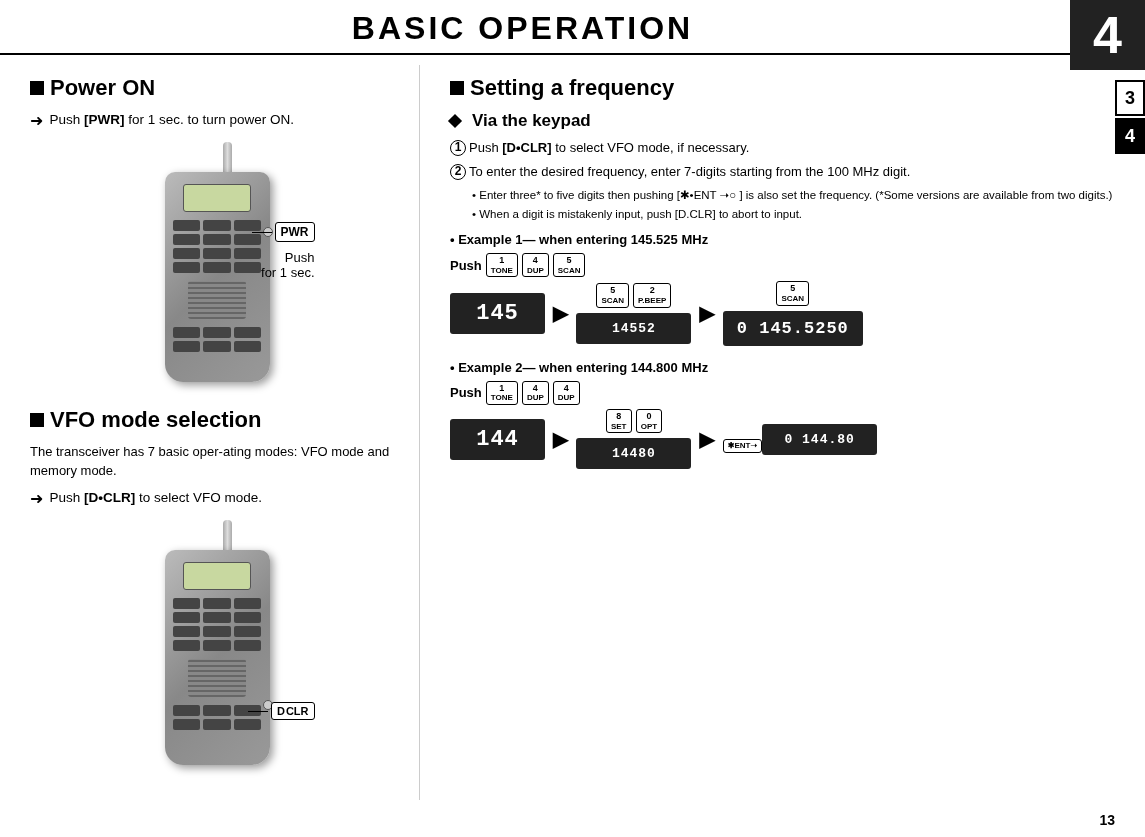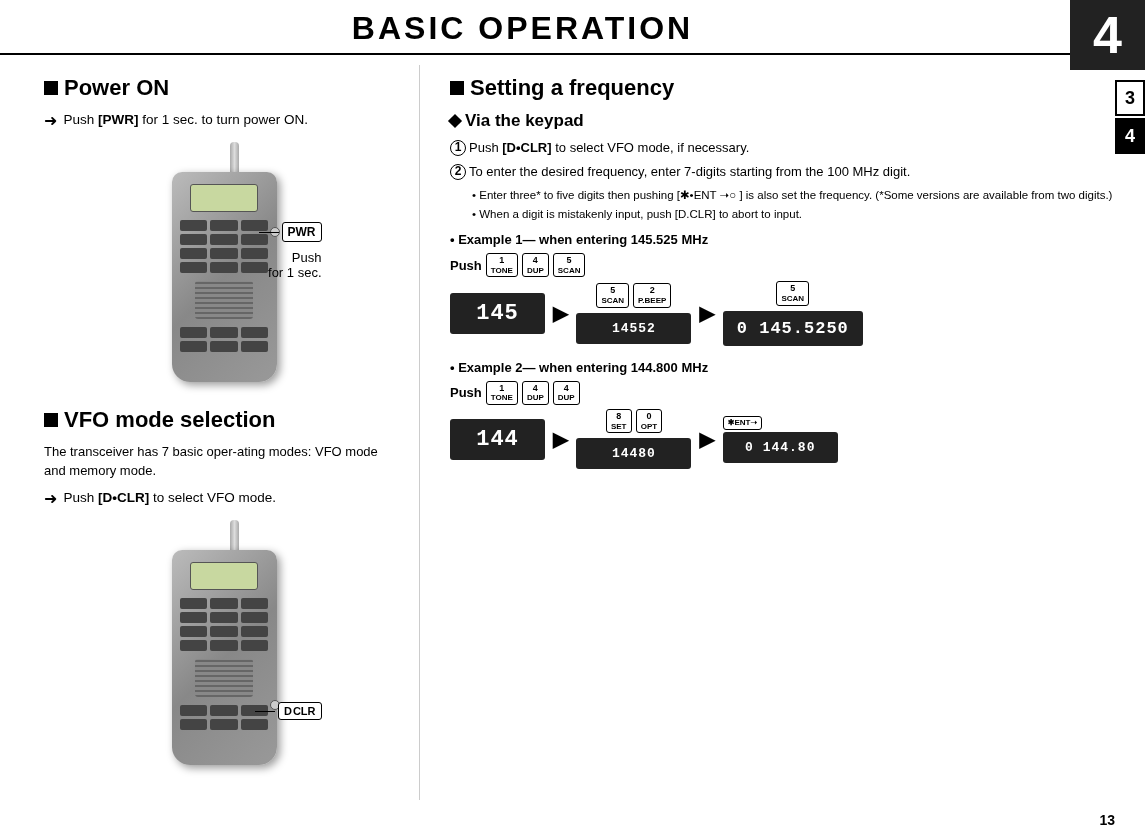--- a/index.html
+++ b/index.html
@@ -46,21 +46,21 @@
 
     
     .main {
       display: flex;
       padding: 10px 0 0 0;
     }
 
     
     .left-col {
       width: 420px;
-      padding: 10px 20px 10px 44px;
+      padding: 10px 20px 10px 30px;
       border-right: 1px solid #ccc;
     }
 
     
     .right-col {
       flex: 1;
       padding: 10px 20px 10px 30px;
     }
 
     
@@ -78,21 +78,21 @@
       height: 14px;
       background: #000;
       flex-shrink: 0;
     }
 
     .subsection-heading {
       font-size: 17px;
       font-weight: 900;
       display: flex;
       align-items: center;
-      gap: 5px;
+      gap: 12px;
       margin-bottom: 8px;
     }
     .diamond {
       display: inline-block;
       width: 10px;
       height: 10px;
       background: #000;
       transform: rotate(45deg);
       flex-shrink: 0;
     }
@@ -556,21 +556,21 @@
           <div class="key-btn">
               <span class="top-text">0</span>
               <span class="bot-text">OPT</span>
             </div>
         </div>
         <div class="freq-box wide">14480</div>
       </div>
 
       <span class="arrow-right">▶</span>
 
-      <div style="display:flex; flex-direction:column; align-items:flex-start; gap:0;">
+      <div style="display:flex; flex-direction:row; align-items:flex-end; gap:0;">
         <div class="push-row" style="margin-bottom:2px;">
           <div class="key-btn">
               <span class="top-text" style="font-size:8px;">✱ENT➝</span>
               <span class="bot-text"> </span>
             </div>
         </div>
         <div class="freq-box wide">0 144.80</div>
       </div>
     </div>
 

